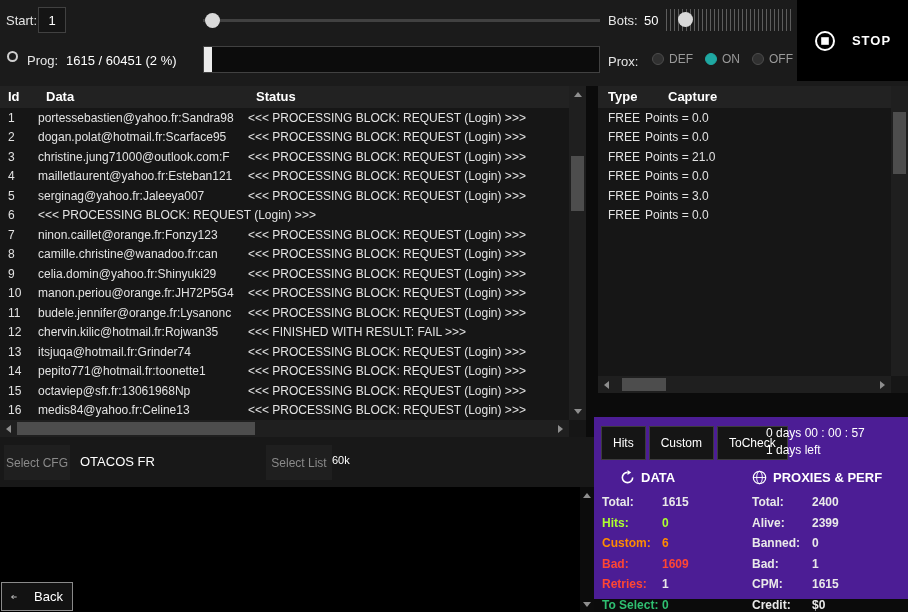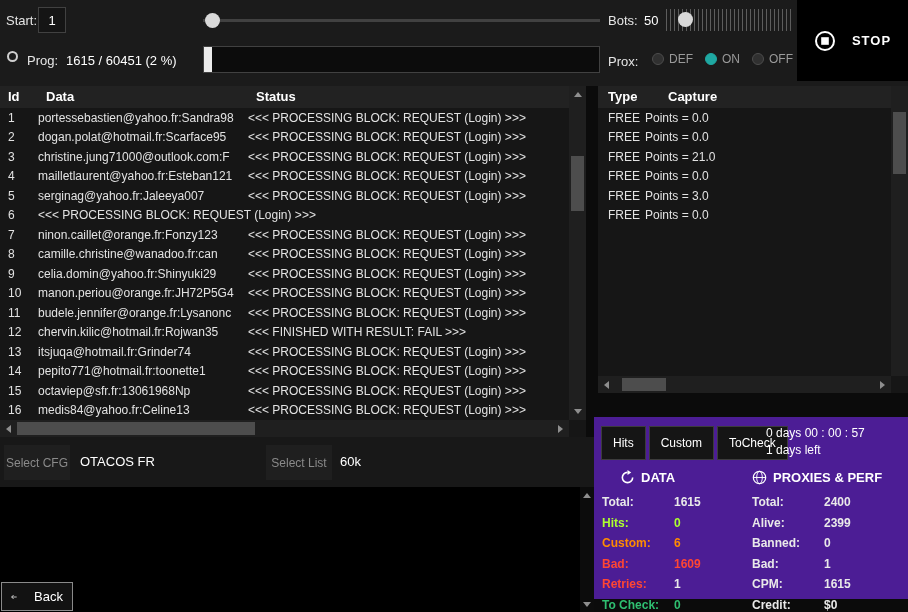--- a/index.html
+++ b/index.html
@@ -72,21 +72,21 @@
 
   
   #config { left:0; top:437px; width:594px; height:50px; background:#181818; }
   .cfg-btn {
     position:absolute; top:8px; width:66px; height:35px;
     background:#1f1f1f; border:none; color:#8a8a8a; font-size:12px;
     font-family:inherit; cursor:pointer;
   }
   #select-cfg { left:4px; } #select-list { left:266px; }
   #cfg-name { left:80px; top:17px; color:#fff; font-size:13px; }
-  #list-name { left:340px; top:17px; color:#fff; font-size:13px; }
+  #list-name { left:332px; top:17px; color:#fff; font-size:11px; }
 
   
   #log { left:0; top:487px; width:594px; height:125px; background:#000; padding:4px 16px 4px 6px; }
   .log-line { font-family:"DejaVu Sans Mono", monospace; font-size:12px; line-height:16px; color:var(--loggreen); white-space:nowrap; overflow:hidden; }
   #log-vsb { position:absolute; right:0; top:0; bottom:0; width:14px; background:#0c0c0c; }
   #log-vsb .sb-btn { width:14px; height:14px; }
   #log-vsb .up { top:1px; } #log-vsb .down { bottom:1px; }
 
   
   #back-button {
@@ -102,21 +102,21 @@
   .tab {
     height:34px; padding:0 11px; background:#151515; border:1px solid #3c3c3c;
     color:#fff; font-size:12px; font-family:inherit; cursor:pointer;
   }
   #timer { position:absolute; left:172px; top:8px; font-size:12px; color:#fff; line-height:17px; }
   .stat-col { position:absolute; top:50px; }
   #data-col { left:8px; width:146px; }
   #prox-col { left:158px; width:152px; }
   .stat-title { display:flex; align-items:center; gap:6px; font-weight:bold; font-size:13px; color:#fff; height:20px; margin-left:18px; margin-bottom:5px; }
   #prox-col .stat-title { margin-left:0; }
-  .stat-row { display:flex; align-items:center; height:20.5px; font-size:12px; font-weight:bold;gap:12px; }
+  .stat-row { display:flex; align-items:center; height:20.5px; font-size:12px; font-weight:bold; }
   .stat-label { flex:0 0 60px; color:#e9e9e9; }
   .stat-value { flex:1; color:#e9e9e9; white-space:nowrap; }
   .icon-svg { display:block; }
 </style>
 </head>
 <body>
 
 <div id="top-bar" class="abs">
   <span class="abs lbl" style="left:6px; top:13px;">Start:</span>
   <input id="start-input" class="abs" value="1" style="">
@@ -387,21 +387,21 @@
       </div>
         <div class="stat-row">
         <span class="stat-label" style="color: rgb(255, 70, 51);">Bad:</span>
         <span class="stat-value" style="color: rgb(255, 70, 51);">1609</span>
       </div>
         <div class="stat-row">
         <span class="stat-label" style="color: rgb(255, 70, 51);">Retries:</span>
         <span class="stat-value" style="color: rgb(233, 233, 233);">1</span>
       </div>
         <div class="stat-row">
-        <span class="stat-label" style="color: rgb(47, 191, 113);">To Check:</span>
+        <span class="stat-label" style="color: rgb(47, 191, 113);">To Select:</span>
         <span class="stat-value" style="color: rgb(47, 191, 113);">0</span>
       </div>
         <div class="stat-row">
         <span class="stat-label" style="color: rgb(63, 159, 224);">OCR Rate:</span>
         <span class="stat-value" style="color: rgb(63, 159, 224);">0 %</span>
       </div>
       </div>
   </div>
 
   <div id="prox-col" class="stat-col">

